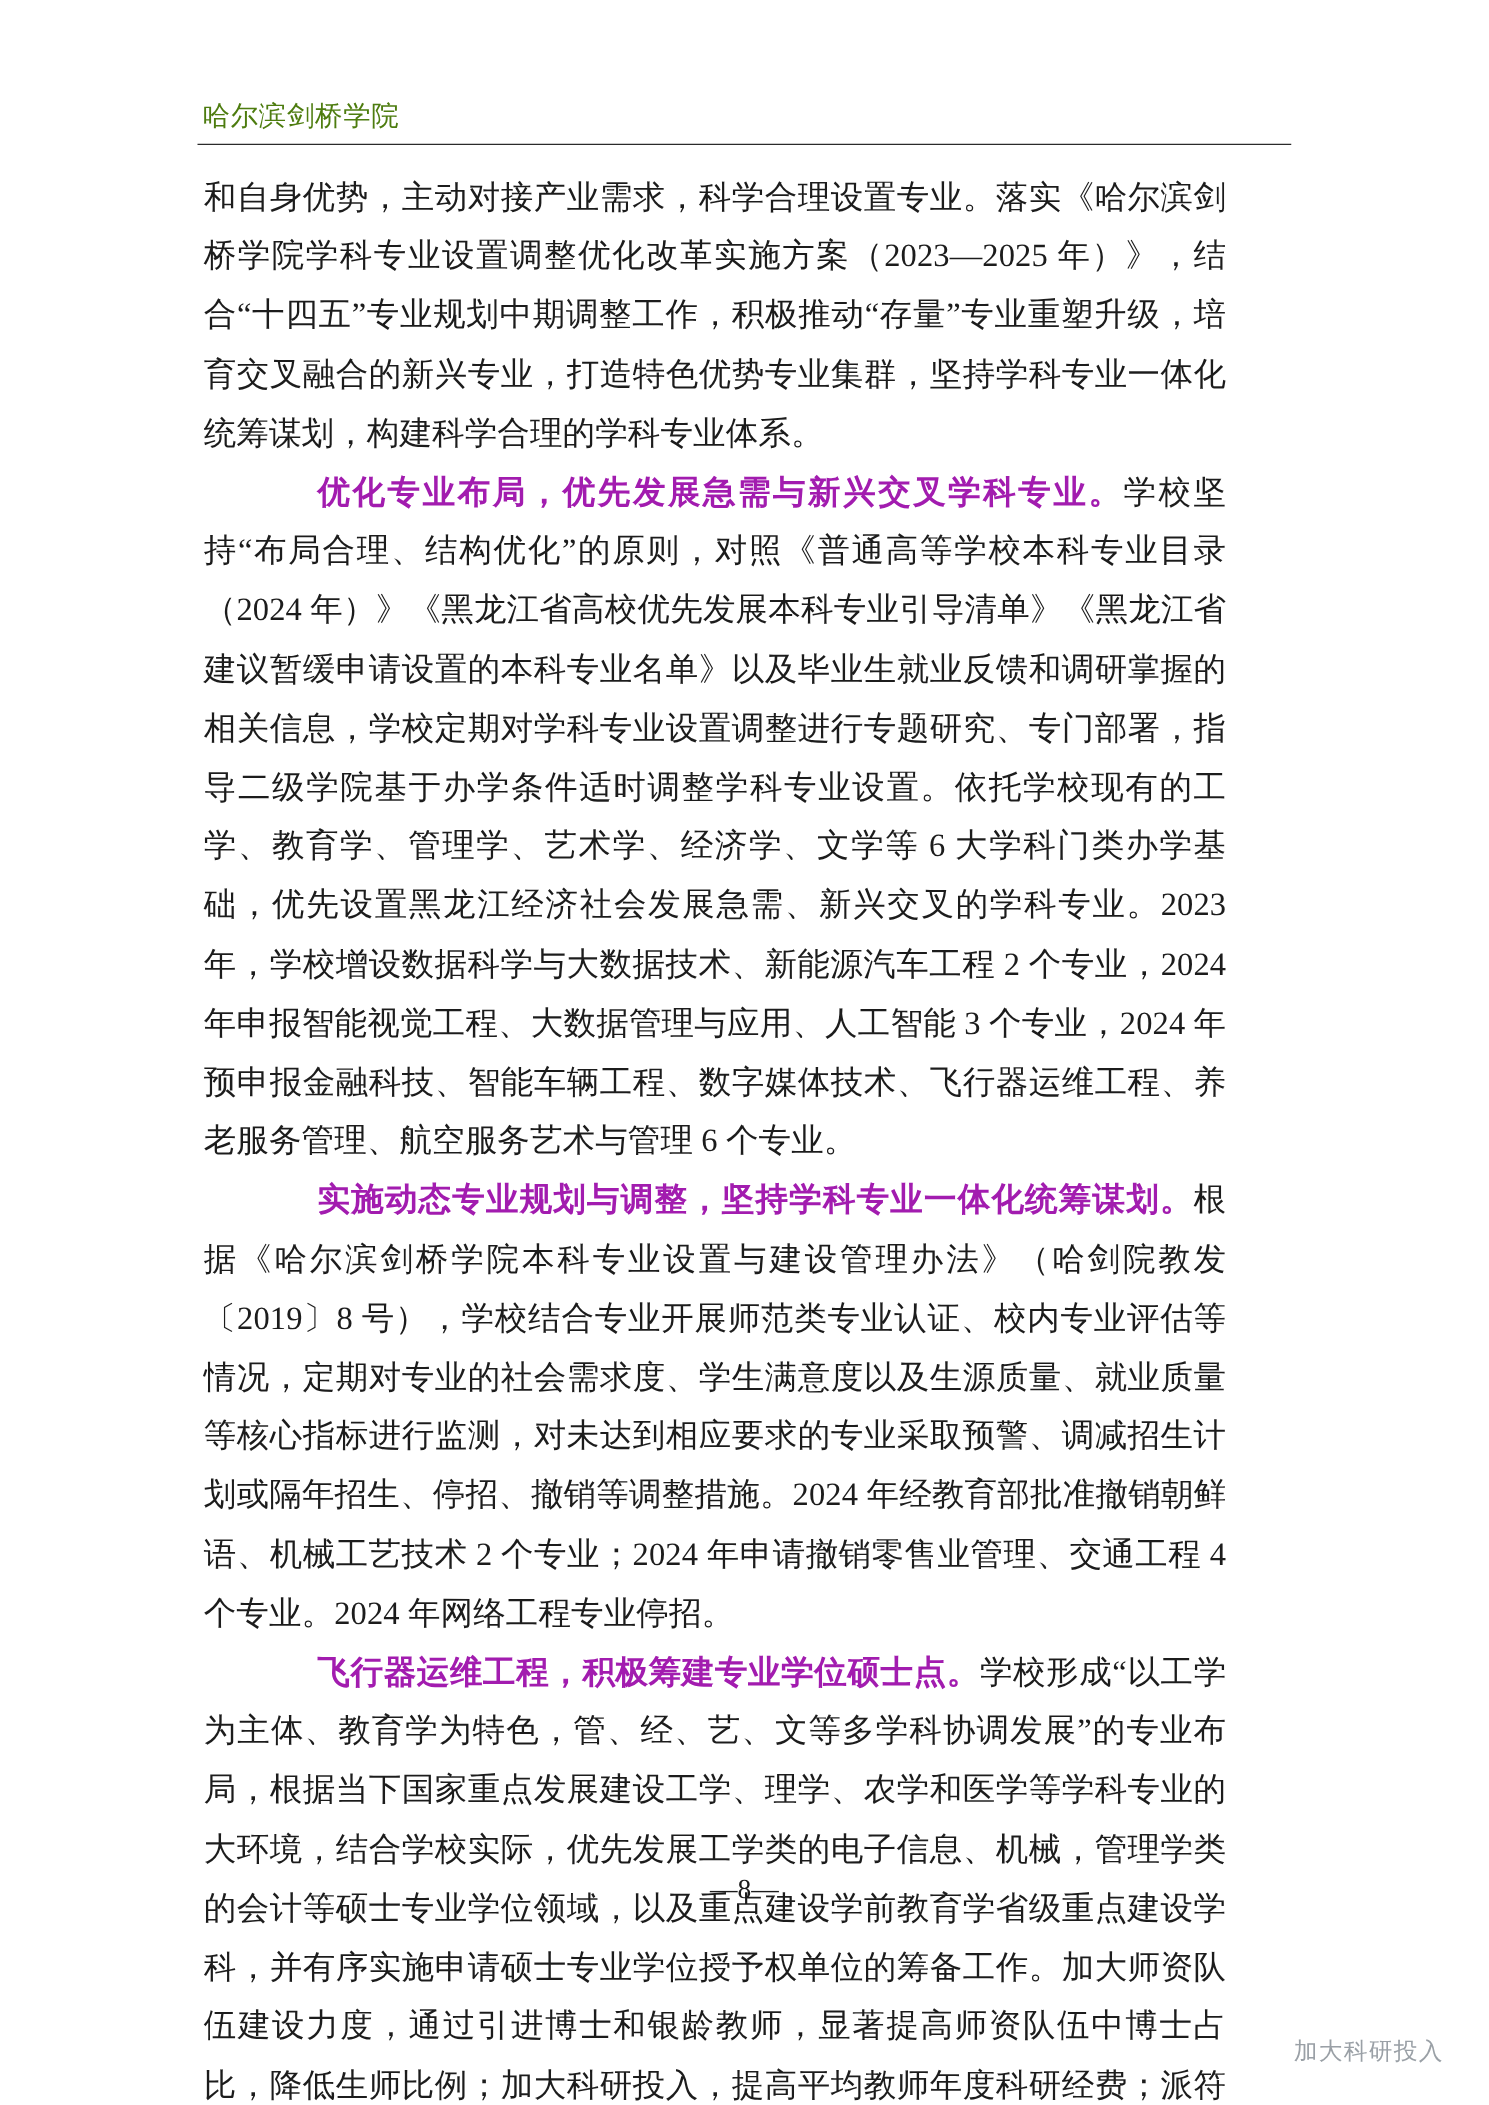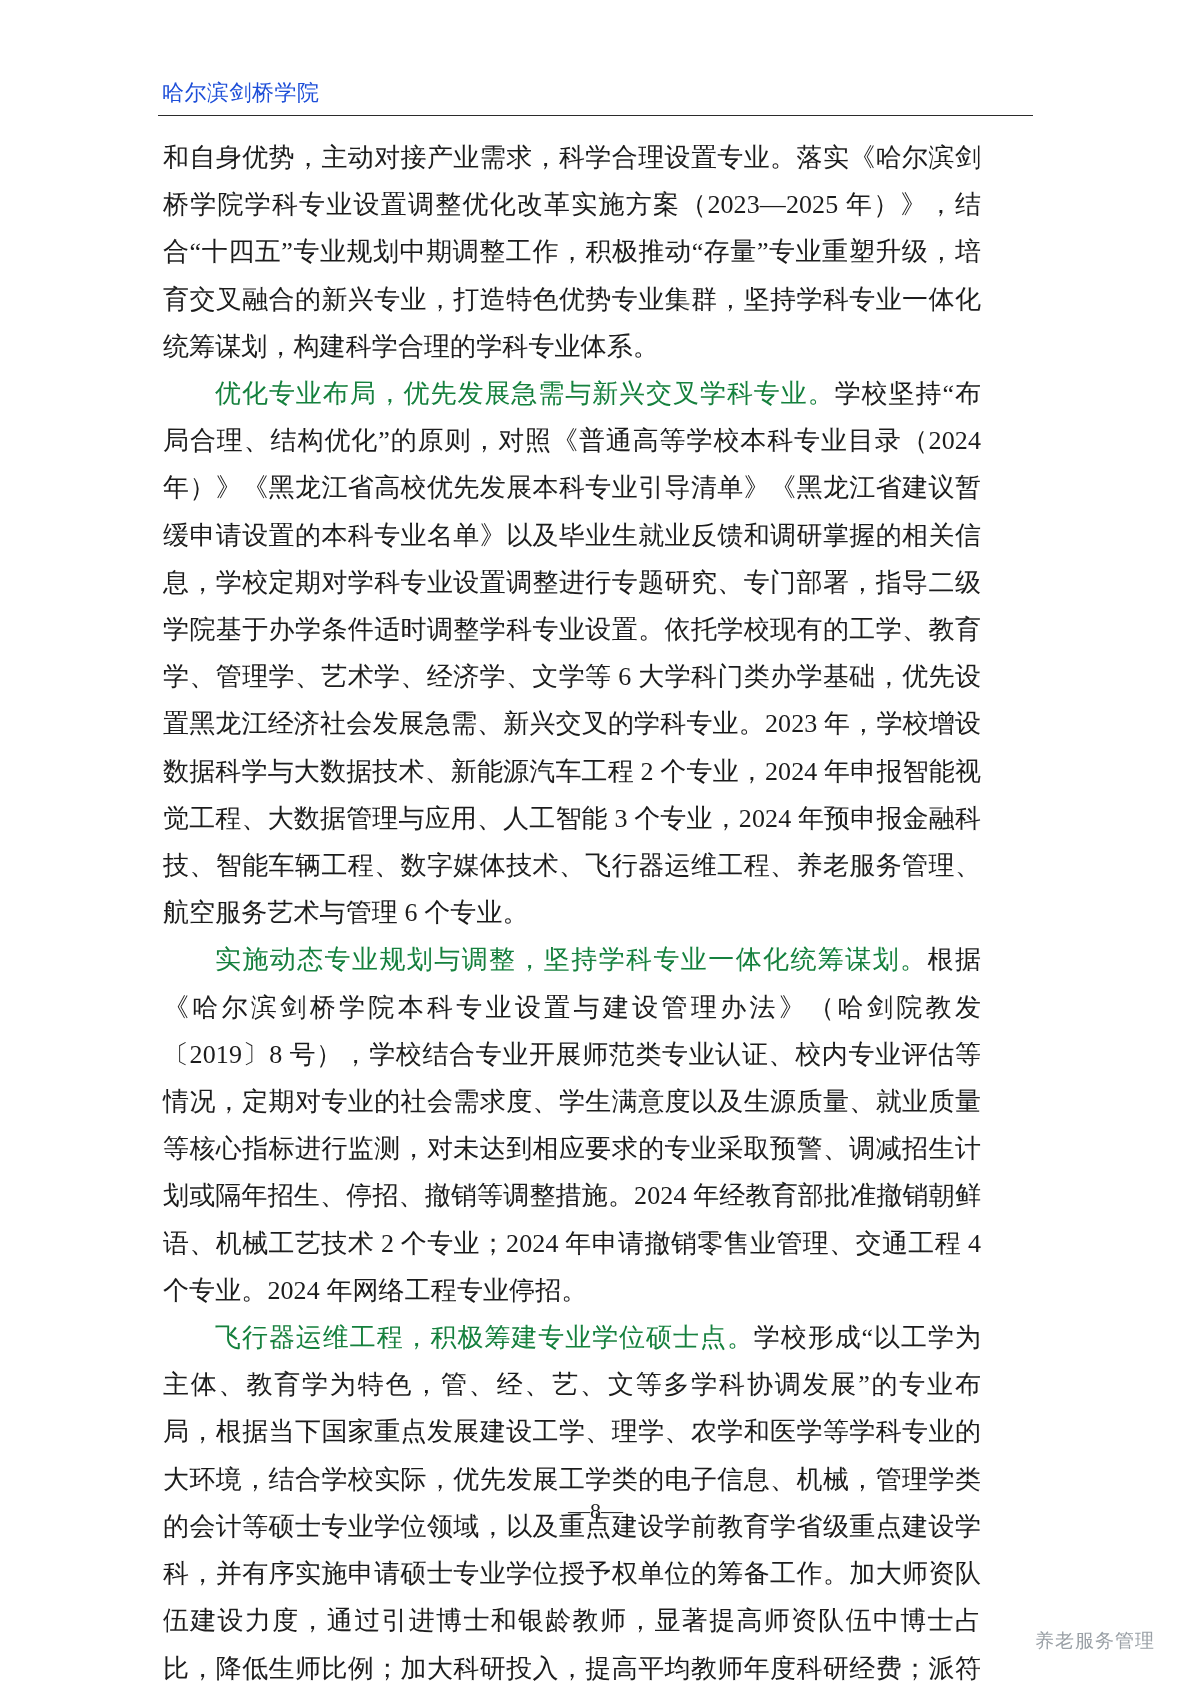--- a/index.html
+++ b/index.html
@@ -24,21 +24,21 @@
   
   .header-zone {
     position: absolute;
     left: 158px;
     top: 78px;
     width: 875px;
   }
   .header-title {
     font-size: 22px;
     line-height: 1.4;
-    color: #1d4ed8;
+    color: #4d7c0f;
     letter-spacing: 0.5px;
     padding-left: 4px;
     padding-bottom: 4px;
   }
   .header-rule {
     width: 100%;
     height: 1px;
     background: #2b2b2b;
     margin-top: 2px;
   }
@@ -57,22 +57,23 @@
     text-align: justify;
     text-justify: inter-ideograph;
     letter-spacing: 0.1px;
     color: #1c1c1c;
     text-indent: 0;
   }
   p.para.indent {
     text-indent: 2em;
   }
   .lead {
-    font-weight: normal;
-    color: #15803d;
+    font-weight: bold;
+    color: #a21caf;
+    margin-left: 39px;
   }
 
   
   .footer-zone {
     position: absolute;
     left: 0;
     top: 1498px;
     width: 1191px;
     text-align: center;
   }
@@ -122,15 +123,15 @@
     <p class="para indent">
       <span class="lead">飞行器运维工程，积极筹建专业学位硕士点。</span><span>学校形成“以工学为主体、教育学为特色，管、经、艺、文等多学科协调发展”的专业布局，根据当下国家重点发展建设工学、理学、农学和医学等学科专业的大环境，结合学校实际，优先发展工学类的电子信息、机械，管理学类的会计等硕士专业学位领域，以及重点建设学前教育学省级重点建设学科，并有序实施申请硕士专业学位授予权单位的筹备工作。加大师资队伍建设力度，通过引进博士和银龄教师，显著提高师资队伍中博士占比，降低生师比例；加大科研投入，提高平均教师年度科研经费；派符合合作单位硕士生指导教师条件的教师任研究生校外指导教师，联合指导研究生。</span>
     </p>
 
   </div>
 
   <div class="footer-zone">
     <span class="page-number">—8—</span>
   </div>
 
-  <div class="watermark">养老服务管理</div>
+  <div class="watermark">加大科研投入</div>
 
 </div>
 
 </body></html>

